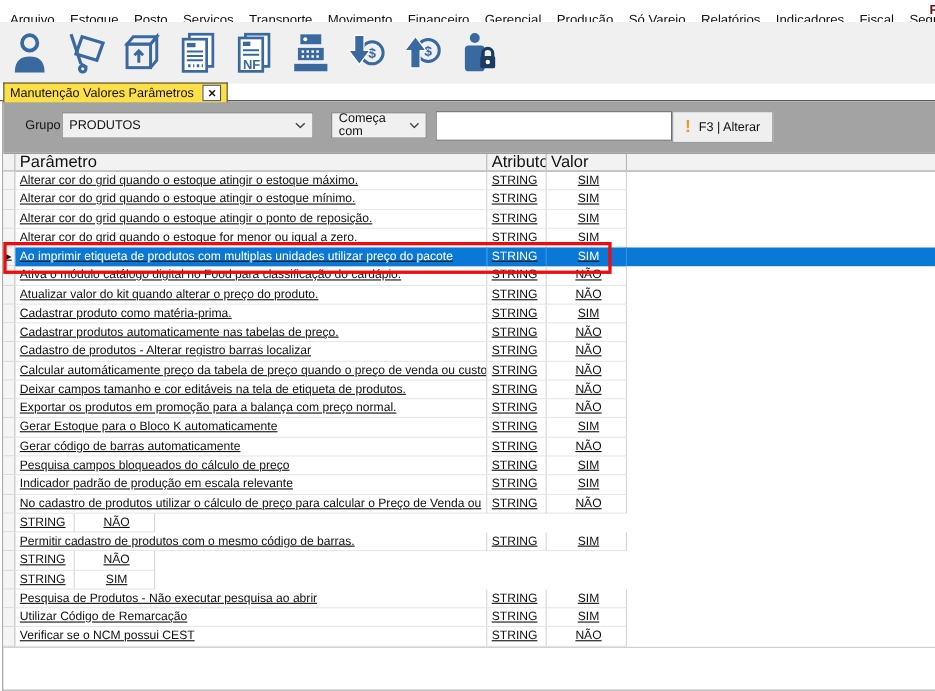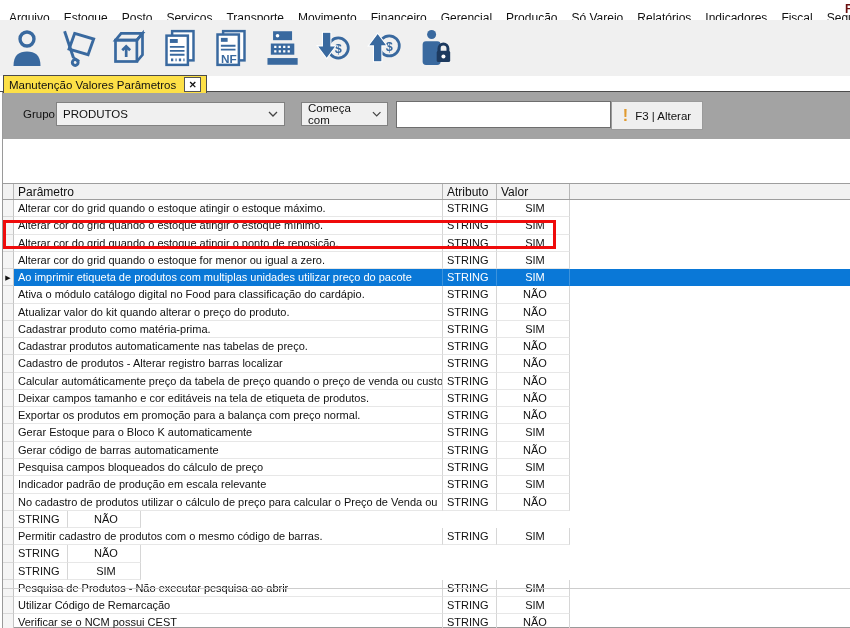--- a/index.html
+++ b/index.html
@@ -40,29 +40,29 @@
                 border:1px solid #6e6e6e;font-size:12px;padding:0 4px;box-sizing:border-box;
                 font-family:"Liberation Sans",sans-serif;}
   .f3-button{position:absolute;left:608px;top:9px;width:90px;height:27px;background:#efefef;
              border:1px solid #9a9a9a;display:flex;align-items:center;justify-content:center;
              gap:7px;font-size:11.5px;cursor:default;}
   .f3-button .bang{color:#e09a2f;font-weight:bold;font-size:16px;line-height:14px;}
 
   
   .grid{position:absolute;top:47px;left:0;right:0;}
   .grid-header{display:flex;height:17px;background:#f2f2f2;border-top:1px solid #9e9e9e;
-               border-bottom:1px solid #9e9e9e;box-sizing:border-box;font-size:12px;margin-top:44px;}
+               border-bottom:1px solid #9e9e9e;box-sizing:border-box;font-size:15px;}
   .hcell{box-sizing:border-box;border-right:1px solid #b7b7b7;padding:1px 0 0 4px;
          line-height:14px;white-space:nowrap;overflow:hidden;}
   .hcell.gutter{width:11px;padding:0;border-right-color:#b7b7b7;}
   .hcell.param{width:429px;}
   .hcell.attr{width:54px;}
   .hcell.valor{width:73px;}
   .hcell.filler{flex:1;border-right:none;}
-  .trow{display:flex;height:17.28px;font-size:11px;}
+  .trow{display:flex;height:17.28px;font-size:11px;text-decoration:underline;}
   .cell{box-sizing:border-box;border-right:1px solid #d6d6d6;border-bottom:1px solid #e7e7e7;
         padding:1px 0 0 4px;white-space:nowrap;overflow:hidden;line-height:14px;}
   .cell.gutter{width:11px;padding:0;background:#f5f5f5;border-right-color:#c4c4c4;
                border-bottom-color:#d9d9d9;display:flex;align-items:center;justify-content:center;}
   .cell.param{width:429px;}
   .cell.attr{width:54px;}
   .cell.valor{width:73px;text-align:center;}
   .cell.filler{flex:1;border-right:none;border-bottom:none;}
   .trow.selected .cell.param,.trow.selected .cell.attr,
   .trow.selected .cell.valor,.trow.selected .cell.filler{

